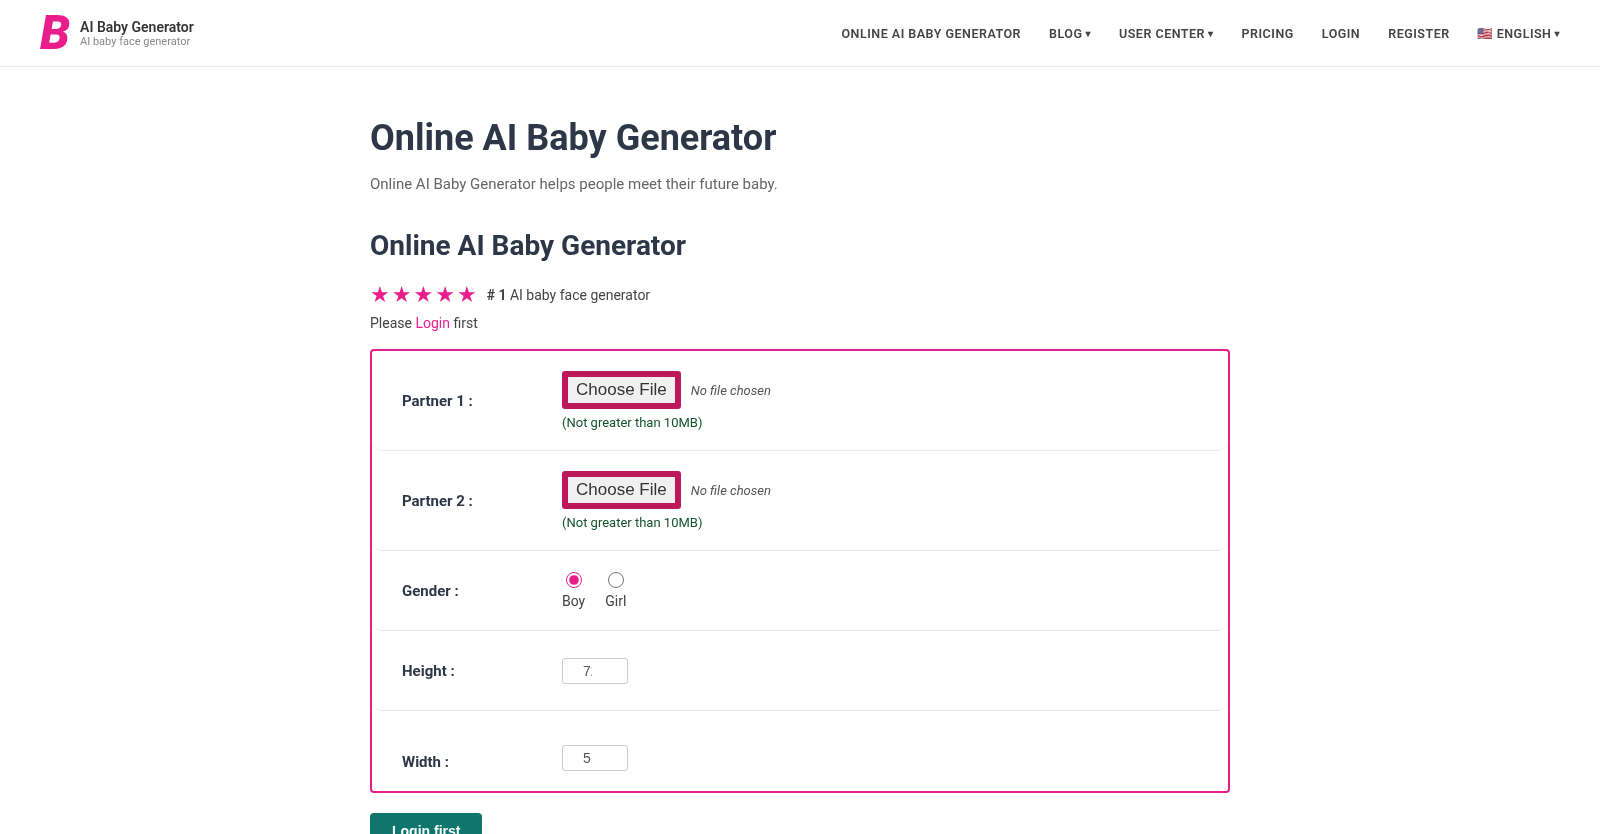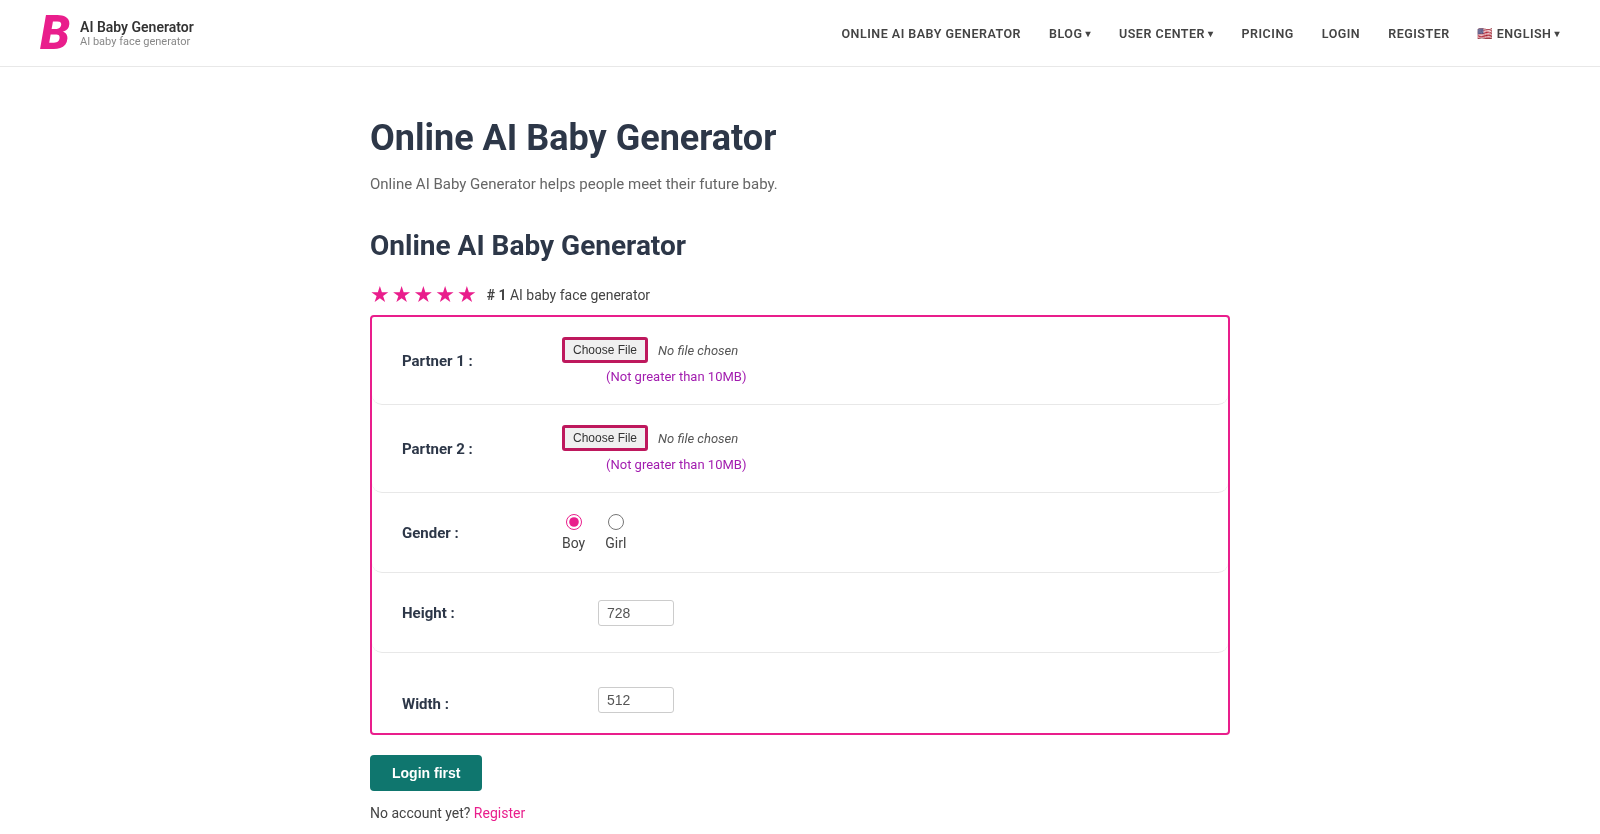--- a/index.html
+++ b/index.html
@@ -115,52 +115,50 @@
       width: 160px;
       flex-shrink: 0;
     }
 
     .form-control { display: flex; flex-direction: column; gap: 6px; }
 
     .file-row { display: flex; align-items: center; gap: 10px; }
 
     .choose-file-btn {
       padding: 3px 8px;
-      font-size: 12px;
+      font-size: 17px;
       background: #f0f0f0;
-      border: 3px solid #be185d;
+      border: 6px solid #be185d;
       border-radius: 3px;
       cursor: pointer;
       color: #333;
     }
 
     .no-file-text {
       font-size: 13px;
       color: #555;
       font-style: italic;
     }
 
     .file-hint {
       font-size: 13px;
-      color: #a21caf;
-      margin-left: 44px;
+      color: #14532d;
     }
 
     .radio-group { display: flex; align-items: center; gap: 20px; }
     .radio-label { display: flex; align-items: center; gap: 5px; font-size: 14px; color: #444; cursor: pointer; flex-direction: column; }
     .radio-input { accent-color: #e91e8c; width: 16px; height: 16px; }
 
     .number-input {
-      width: 76px;
-      padding: 4px 8px;
+      width: 66px;
+      padding: 4px 20px;
       font-size: 14px;
       border: 1px solid #ccc;
       border-radius: 3px;
       color: #555;
-      margin-left: 36px;
     }
 
     
     .login-first-btn {
       background: #0f766e;
       color: #fff;
       border: none;
       padding: 10px 22px;
       font-size: 14px;
       font-weight: 600;
@@ -210,20 +208,23 @@
 
   <div class="stars-row">
     <span class="stars">★★★★★</span>
     <span class="rating-text">
       <span class="rating-bold">#</span>
       <span class="rating-bold">1</span>
       <span>AI baby face generator</span>
     </span>
   </div>
 
+  <p class="login-prompt">
+    <span>Please </span><a class="login-link">Login</a><span> first</span>
+  </p>
 
   
   <div class="form-box">
 
     <div class="form-row">
       <span class="form-label">Partner 1 :</span>
       <div class="form-control">
         <div class="file-row">
           <button class="choose-file-btn">Choose File</button>
           <span class="no-file-text">No file chosen</span>

